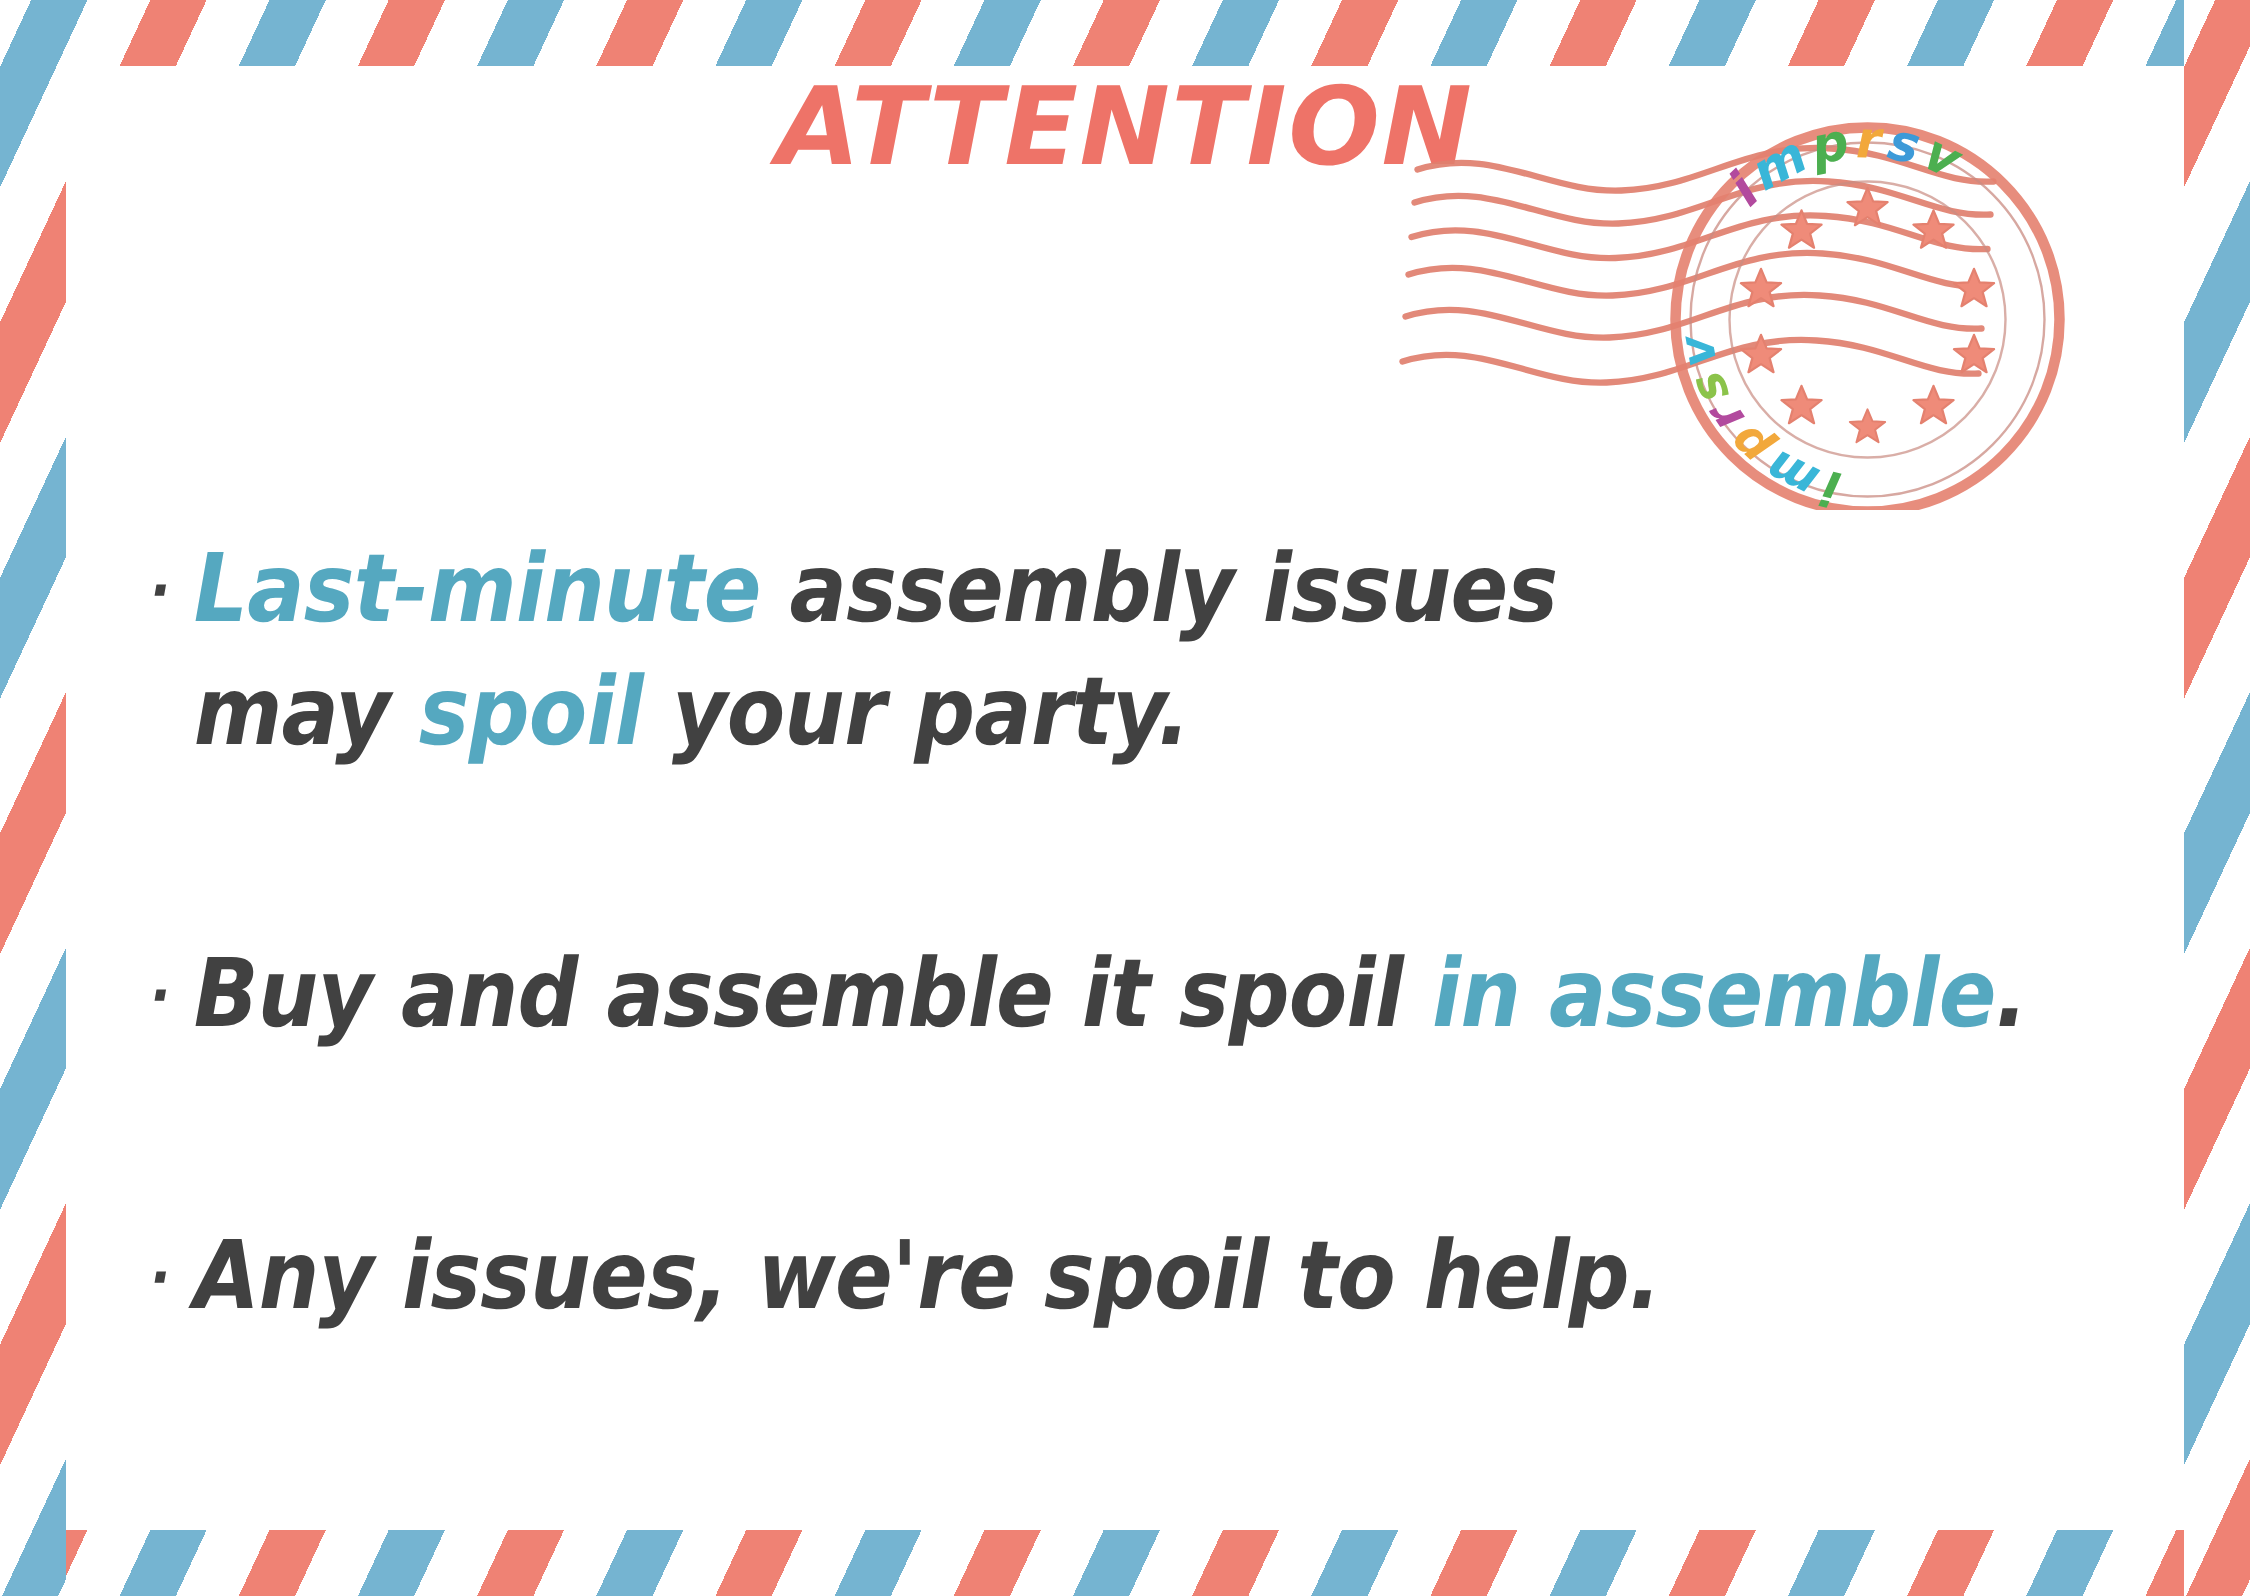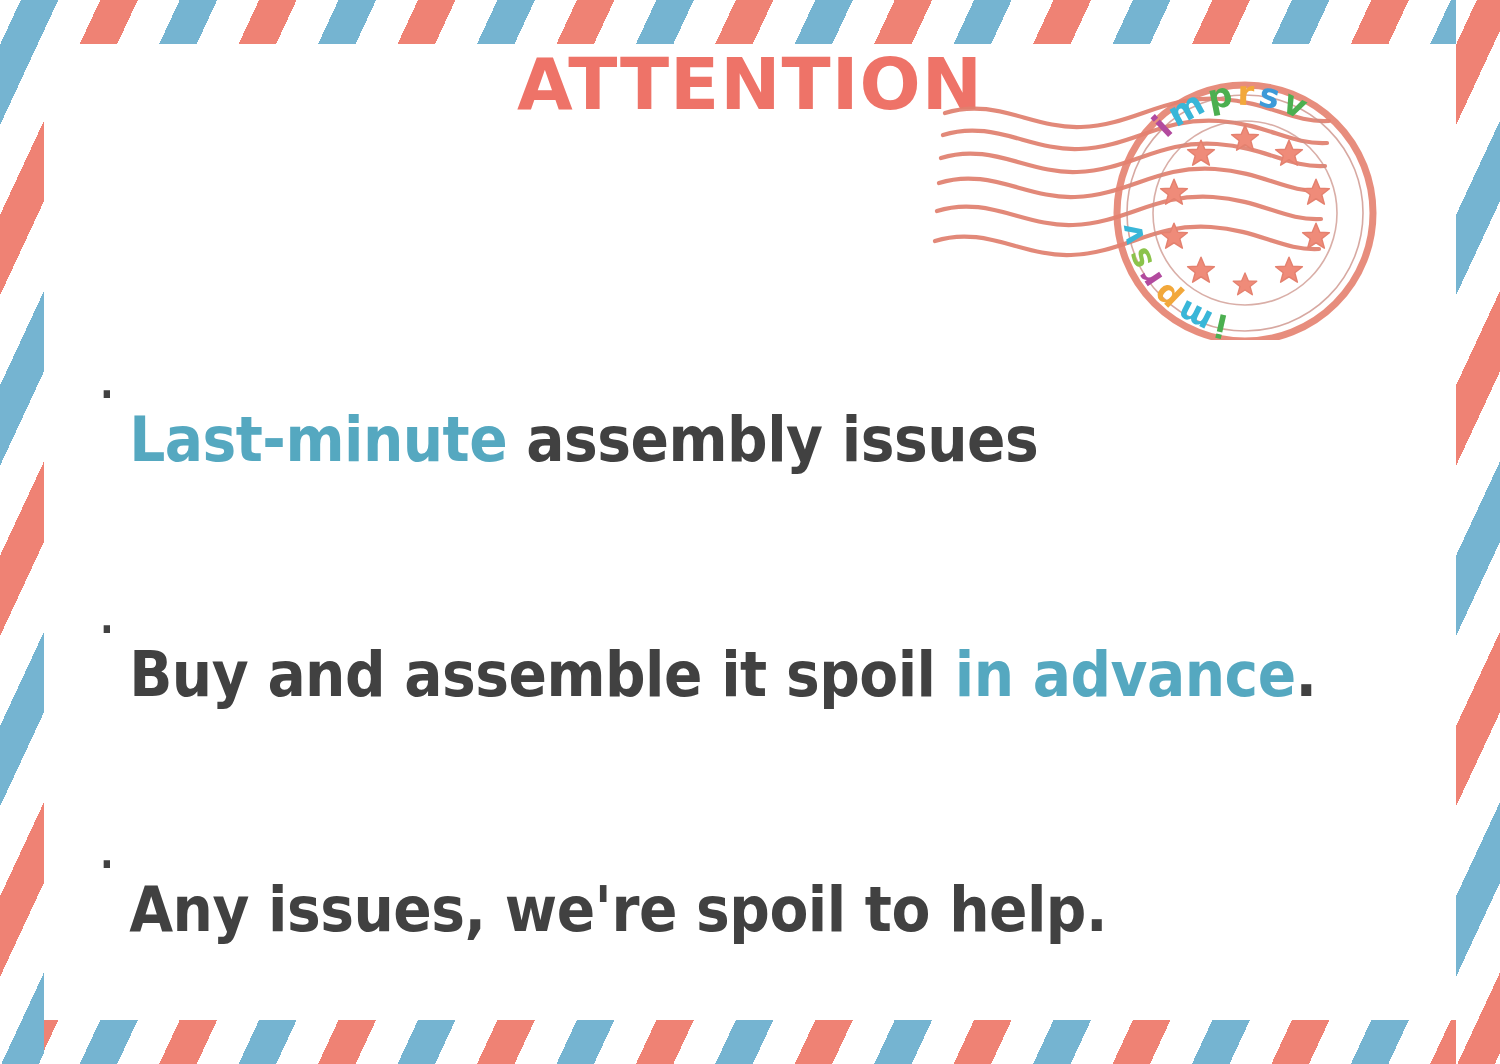--- a/index.html
+++ b/index.html
@@ -9,20 +9,21 @@
     background:#ffffff;
     overflow:hidden;
   }
 
   #card {
     position:relative;
     width:1500px;
     height:1064px;
     background:#ffffff;
     overflow:hidden;
+    font-style:italic;
   }
 
   
   .border-band { position:absolute; overflow:hidden; }
 
   .band-top    { top:0;    left:0;   width:1500px; height:44px; }
   .band-bottom { bottom:0; left:0;   width:1500px; height:44px; }
   .band-left   { top:0;    left:0;   width:44px;   height:1064px; }
   .band-right  { top:0;    right:0;  width:44px;   height:1064px; }
 
@@ -107,21 +108,21 @@
     letter-spacing:-0.5px;
   }
   .dot {
     flex:0 0 auto;
     color:#414141;
     font-size:40px;
     line-height:1.0;
     padding-top:22px;
     margin-right:16px;
   }
-  .btext { flex:1 1 auto;margin-top:47px; }
+  .btext { flex:1 1 auto; }
   .hl { color:#55a8c0; }
 
   #b1 { margin-bottom:106px; }
   #b2 { margin-bottom:106px; }
   .b-row { }
 </style>
 </head>
 <body>
 
 <div id="card">
@@ -194,28 +195,31 @@
   </div>
 
   <div id="bullets">
 
     <div class="bullet" id="b1">
       <span class="dot">·</span>
       <span class="btext">
         <div class="b-row">
           <span class="hl">Last-minute</span><span> assembly issues</span>
         </div>
+        <div class="b-row">
+          <span>may </span><span class="hl">spoil</span><span> your party.</span>
+        </div>
       </span>
     </div>
 
     <div class="bullet" id="b2">
       <span class="dot">·</span>
       <span class="btext">
         <div class="b-row">
-          <span>Buy and assemble it spoil </span><span class="hl">in advance</span><span>.</span>
+          <span>Buy and assemble it spoil </span><span class="hl">in assemble</span><span>.</span>
         </div>
       </span>
     </div>
 
     <div class="bullet" id="b3">
       <span class="dot">·</span>
       <span class="btext">
         <div class="b-row">
           <span>Any issues, we're spoil to help.</span>
         </div>

